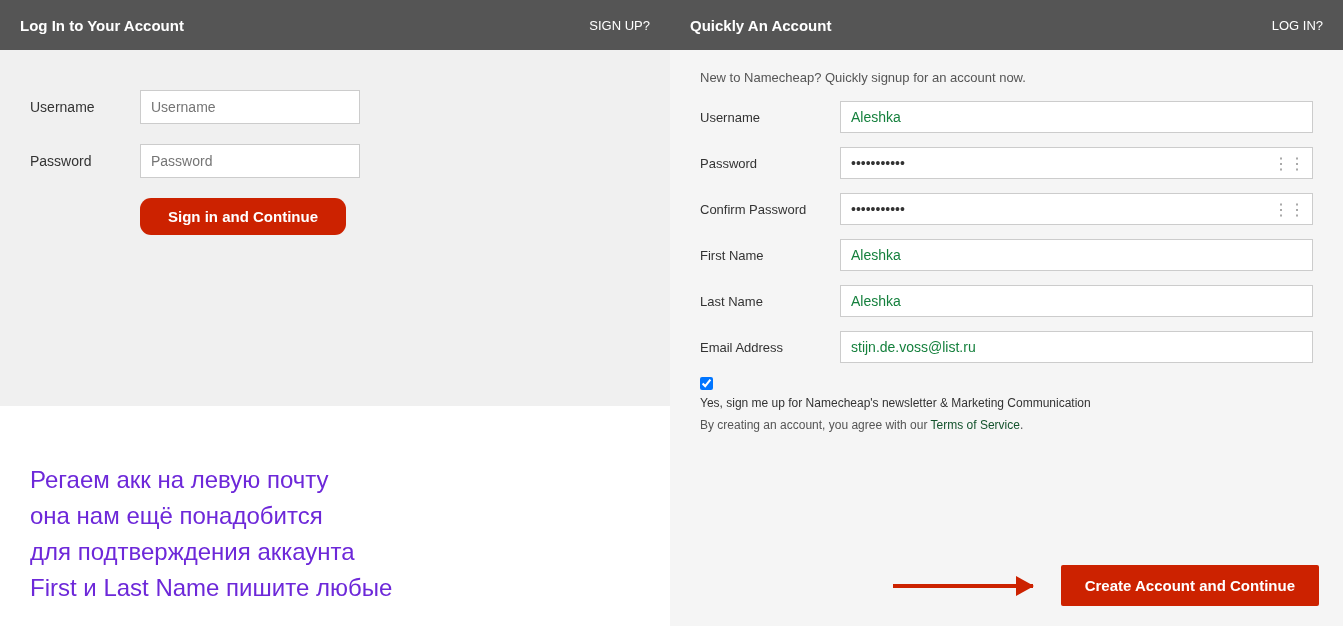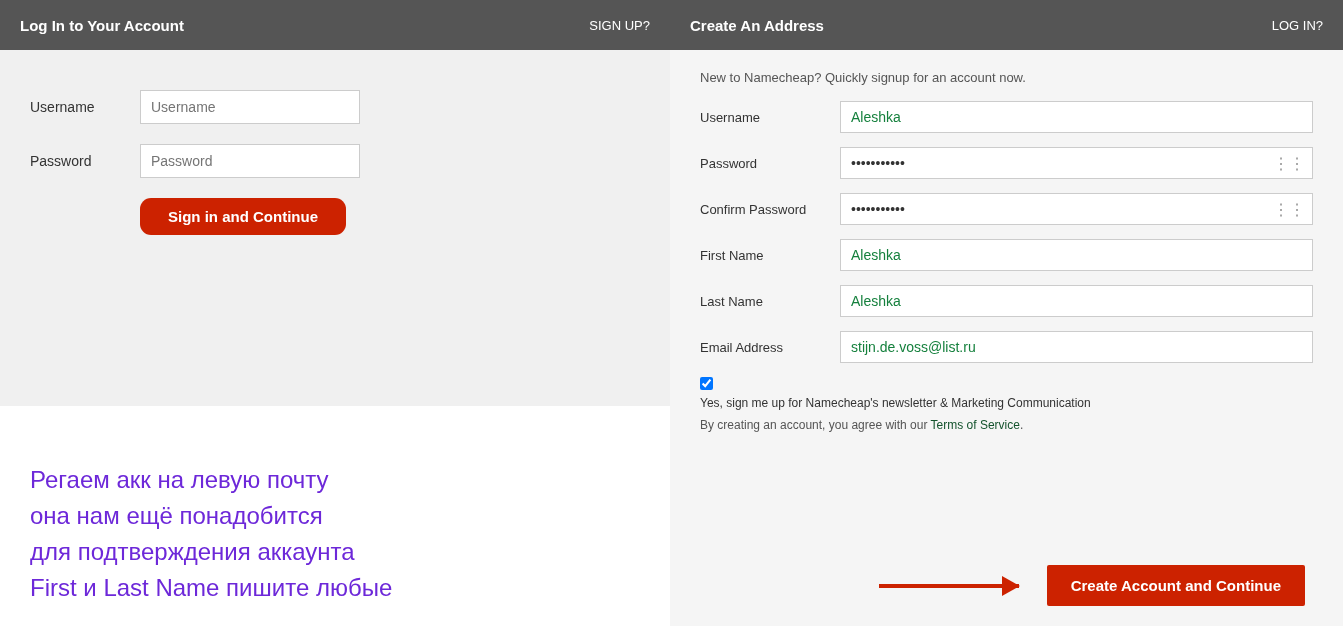--- a/index.html
+++ b/index.html
@@ -221,21 +221,21 @@
       margin-bottom: 16px;
     }
 
     .terms-link {
       color: #14532d;
       cursor: pointer;
       text-decoration: none;
     }
 
     .bottom-area {
-      padding: 16px 38px 20px 30px;
+      padding: 16px 24px 20px 30px;
       display: flex;
       justify-content: flex-end;
       align-items: center;
       gap: 28px;
       position: relative;
     }
 
     .arrow-indicator {
       display: flex;
       align-items: center;
@@ -297,21 +297,21 @@
   <div class="instruction-text">
     <div>Регаем акк на левую почту</div>
     <div>она нам ещё понадобится</div>
     <div>для подтверждения аккаунта</div>
     <div>First и Last Name пишите любые</div>
   </div>
 </div>
 
 <div class="right-panel">
   <div class="right-header">
-    <span class="right-header-title">Create An Address</span>
+    <span class="right-header-title">Quickly An Account</span>
     <a class="right-header-login">LOG IN?</a>
   </div>
 
   <div class="right-form-area">
     <p class="signup-desc">New to Namecheap? Quickly signup for an account now.</p>
 
     <div class="right-form-row">
       <label class="right-label">Username</label>
       <input class="right-input" type="text" value="Aleshka" style="">
     </div>

